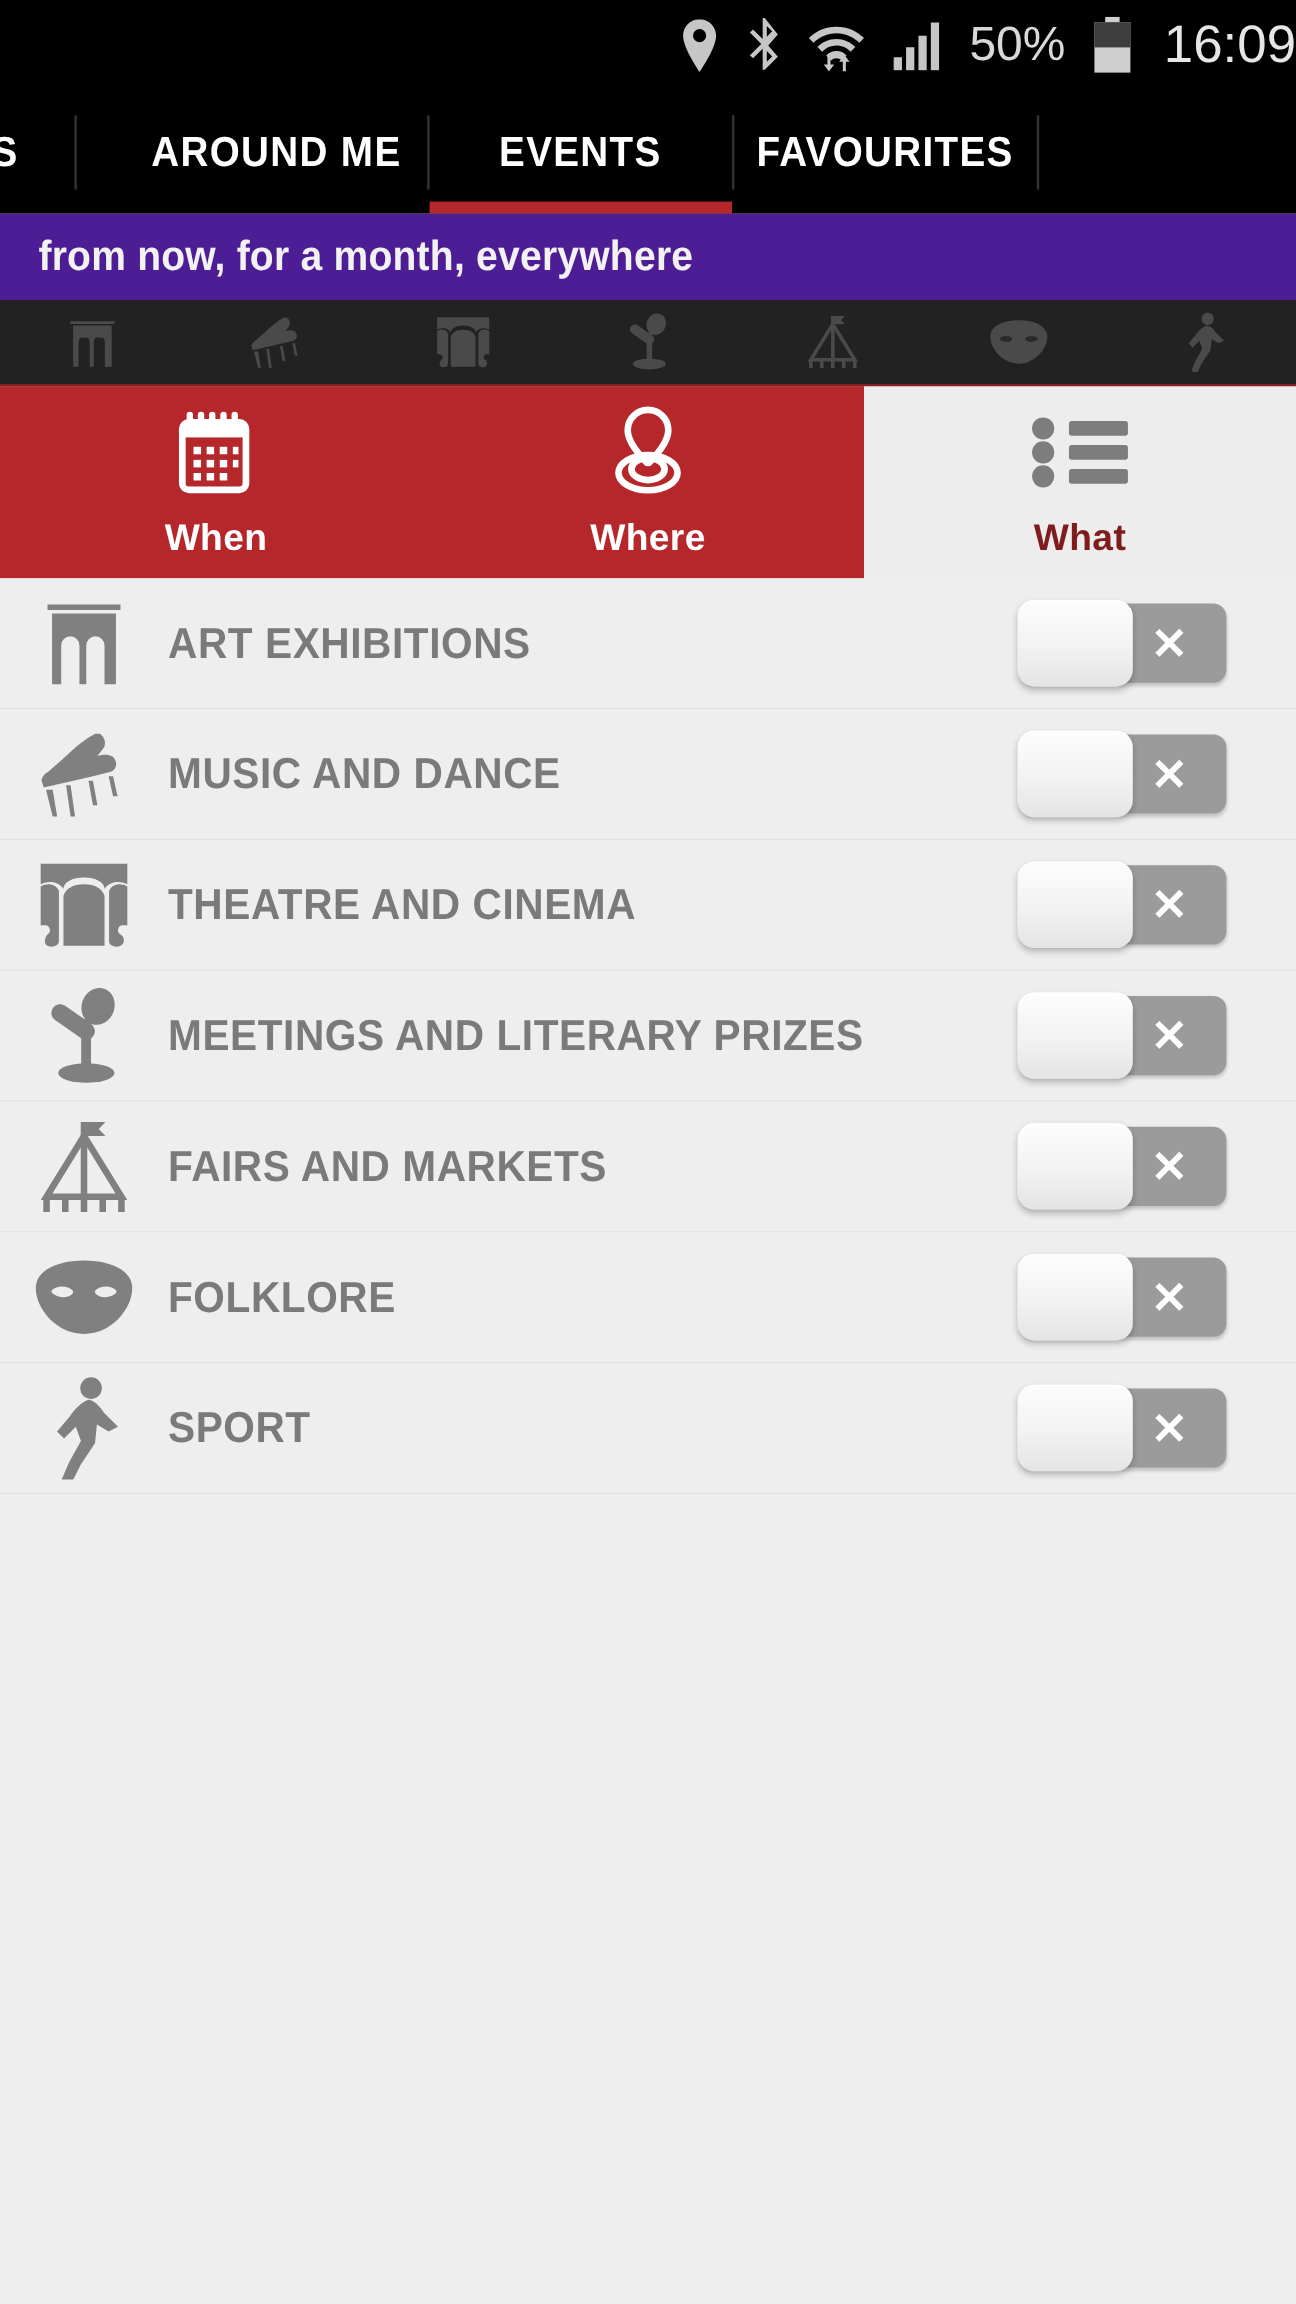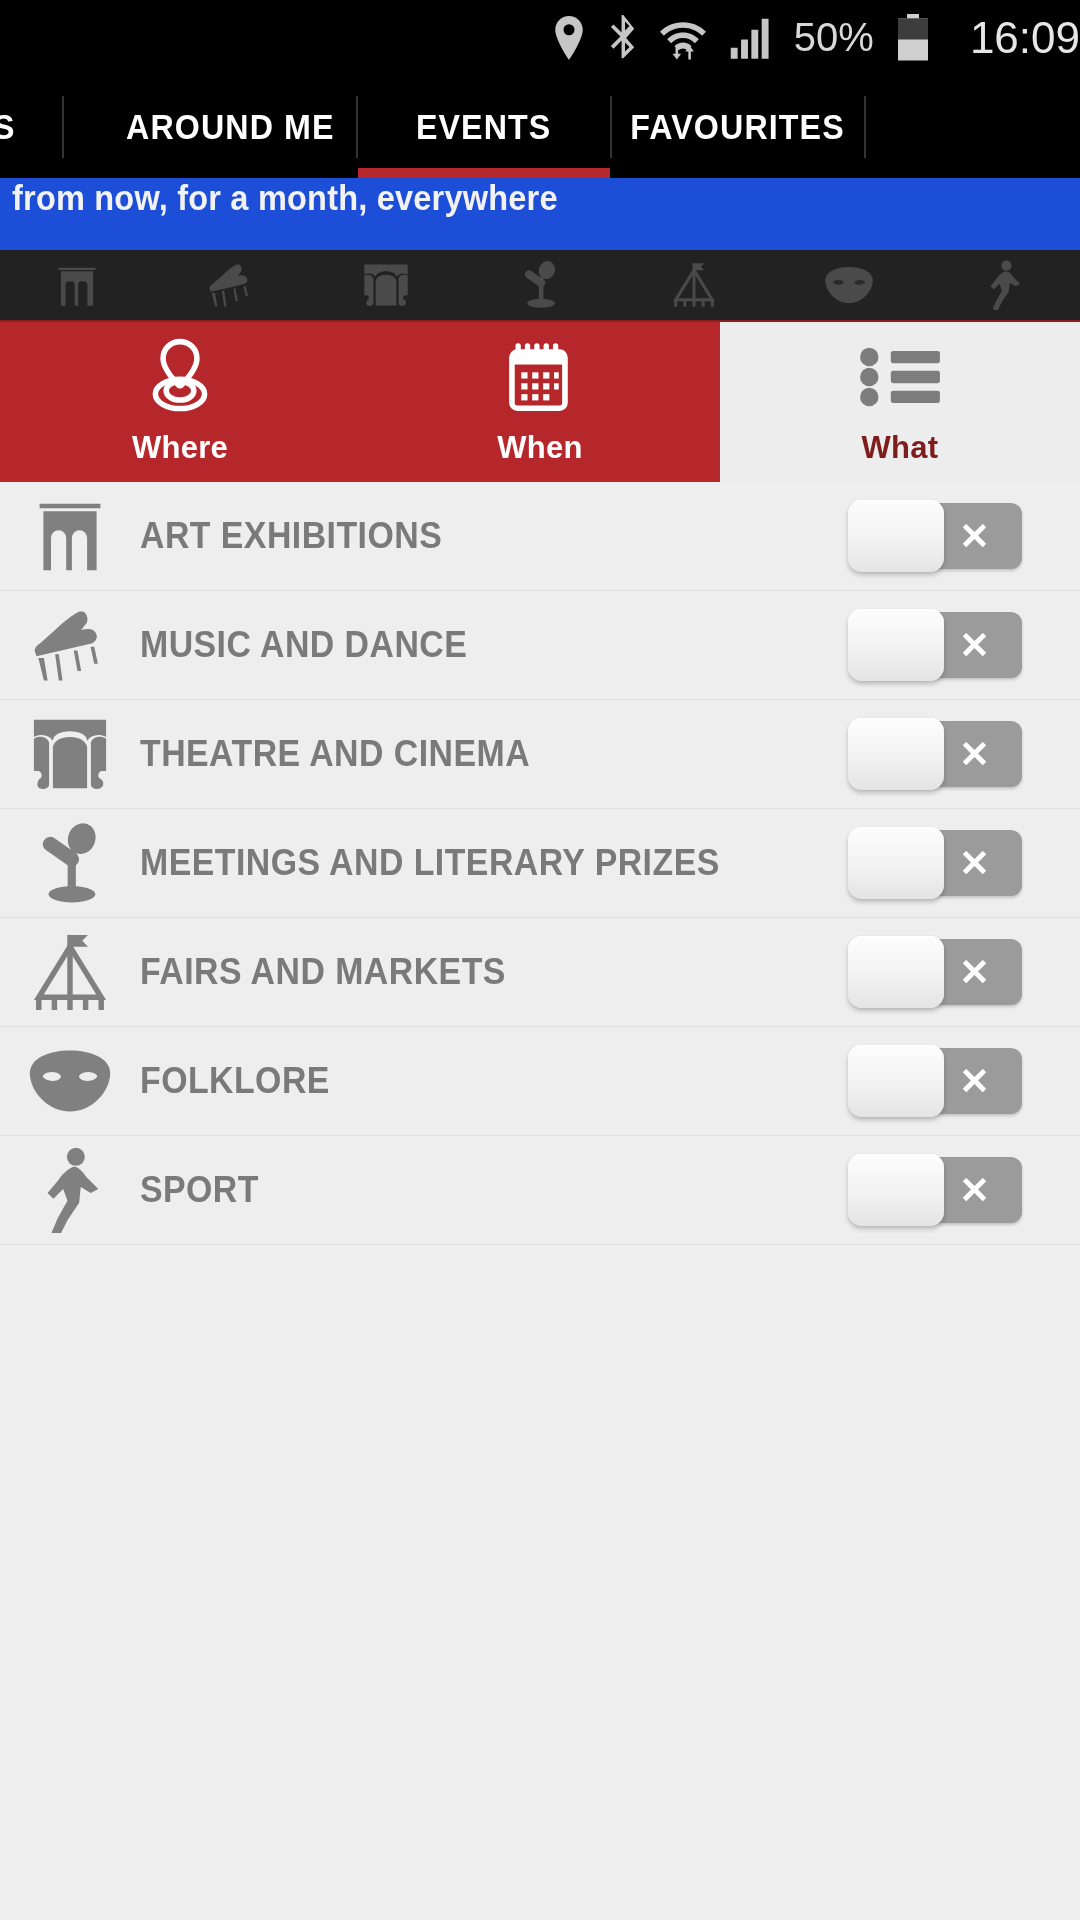--- a/index.html
+++ b/index.html
@@ -12,21 +12,21 @@
   .screen { position:relative; width:1080px; height:1920px; background:#eeeeee; display:flex; flex-direction:column; }
 
   
   .statusbar {
     height:75px; background:#000; flex:0 0 75px;
     display:flex; align-items:center; justify-content:flex-end;
     gap:22px;
   }
   .sb-icon { display:flex; align-items:center; justify-content:center; }
   .sb-text { color:#d8d8d8; font-size:40px; letter-spacing:0px; font-weight:400; }
-  .sb-time { color:#e6e6e6; font-size:44px; font-weight:400; margin-left:18px; }
+  .sb-time { color:#e6e6e6; font-size:44px; font-weight:400; margin-left:4px; }
 
   
   .tabbar {
     flex:0 0 103px; background:#000; display:flex; align-items:stretch;
     position:relative;
   }
   .tab {
     display:flex; align-items:center; justify-content:center;
     color:#fff; font-size:35px; font-weight:700; letter-spacing:1.2px;
     position:relative; flex:0 0 auto;
@@ -39,22 +39,22 @@
   .tab-around { width:252px;margin-left:40px; }
   .tab-events { width:252px; }
   .tab-fav { width:252px; }
   .tab-next { flex:1 1 auto; }
   .tab-underline {
     position:absolute; bottom:0; left:0; height:10px; background:#b5272b; width:100%;
   }
 
   
   .filterbar {
-    flex:0 0 72px; background:#1d4ed8; display:flex; 
-    padding-left:12px;
+    flex:0 0 72px; background:#4c1d95; display:flex; align-items:center;
+    padding-left:32px;
   }
   .filterbar .txt {
     color:#f2f2f2; font-size:35px; font-weight:700; letter-spacing:0.2px;
     transform:scaleX(0.93); transform-origin:left center; display:inline-block;
   }
 
   
   .iconstrip {
     flex:0 0 72px; background:#222222; display:flex; align-items:center;
     border-bottom:2px solid #8a1f22;
@@ -241,31 +241,20 @@
             <circle cx="21" cy="5" r="4.5"></circle>
             <path d="M20 10c-3 1-6 4-8 7l-5 6 3 3 5-5 2 6-5 9-3 7 4 2 4-8 6-9 1-8 5 3 4-2-6-6c-2-3-4-5-7-5z"></path>
           </g>
         </svg>
     </div>
   </div>
 
   <div class="wtabs">
     <div class="wtab active">
       <span class="wicon">
-        <svg width="78" height="80" viewBox="0 0 50 52">
-          <path d="M25 3c-6.2 0-11 4.9-11 11 0 6.5 7.4 14.5 10.2 17.4.4.4 1.2.4 1.6 0C28.6 28.5 36 20.5 36 14 36 7.9 31.2 3 25 3z" fill="none" stroke="#fff" stroke-width="3.6"></path>
-          <ellipse cx="25" cy="35" rx="9" ry="6" fill="none" stroke="#fff" stroke-width="3.6"></ellipse>
-          <ellipse cx="25" cy="37" rx="16" ry="9.5" fill="none" stroke="#fff" stroke-width="3.6"></ellipse>
-        </svg>
-      </span>
-      <span class="wlabel">Where</span>
-    </div>
-
-    <div class="wtab active">
-      <span class="wicon">
         <svg width="78" height="78" viewBox="0 0 50 50">
           <g fill="none" stroke="#fff" stroke-width="3.4" stroke-linecap="round">
             <path d="M11 5v6M17 5v6M23 5v6M29 5v6M35 5v6"></path>
           </g>
           <rect x="7" y="9" width="34" height="36" rx="3.5" fill="none" stroke="#fff" stroke-width="3.6"></rect>
           <rect x="7" y="9" width="34" height="8" fill="#fff"></rect>
           <g fill="#fff">
             <rect x="13" y="22" width="4" height="4"></rect>
               <rect x="20" y="22" width="4" height="4"></rect>
               <rect x="27" y="22" width="4" height="4"></rect>
@@ -276,20 +265,31 @@
               <rect x="34" y="29" width="3" height="4"></rect>
             <rect x="13" y="36" width="4" height="4"></rect>
               <rect x="20" y="36" width="4" height="4"></rect>
               <rect x="27" y="36" width="4" height="4"></rect>
           </g>
         </svg>
       </span>
       <span class="wlabel">When</span>
     </div>
 
+    <div class="wtab active">
+      <span class="wicon">
+        <svg width="78" height="80" viewBox="0 0 50 52">
+          <path d="M25 3c-6.2 0-11 4.9-11 11 0 6.5 7.4 14.5 10.2 17.4.4.4 1.2.4 1.6 0C28.6 28.5 36 20.5 36 14 36 7.9 31.2 3 25 3z" fill="none" stroke="#fff" stroke-width="3.6"></path>
+          <ellipse cx="25" cy="35" rx="9" ry="6" fill="none" stroke="#fff" stroke-width="3.6"></ellipse>
+          <ellipse cx="25" cy="37" rx="16" ry="9.5" fill="none" stroke="#fff" stroke-width="3.6"></ellipse>
+        </svg>
+      </span>
+      <span class="wlabel">Where</span>
+    </div>
+
     <div class="wtab inactive">
       <span class="wicon">
         <svg width="86" height="62" viewBox="0 0 56 40">
           <g fill="#7d7d7d">
             <circle cx="8" cy="7" r="6"></circle>
               <rect x="22" y="3" width="32" height="8" rx="1.5"></rect>
             <circle cx="8" cy="20" r="6"></circle>
               <rect x="22" y="16" width="32" height="8" rx="1.5"></rect>
             <circle cx="8" cy="33" r="6"></circle>
               <rect x="22" y="29" width="32" height="8" rx="1.5"></rect>

